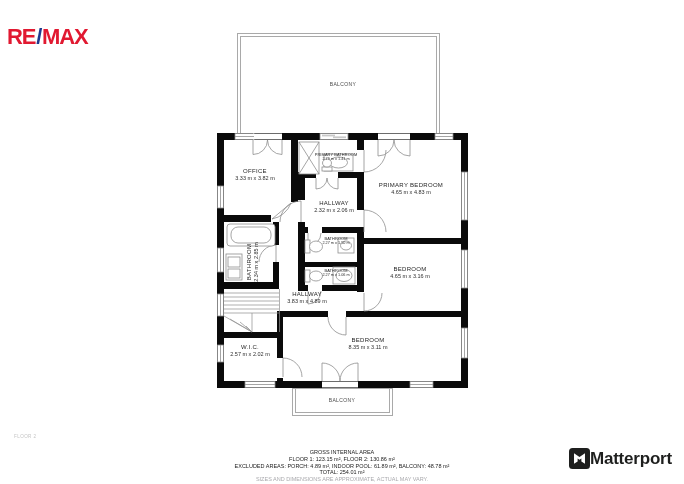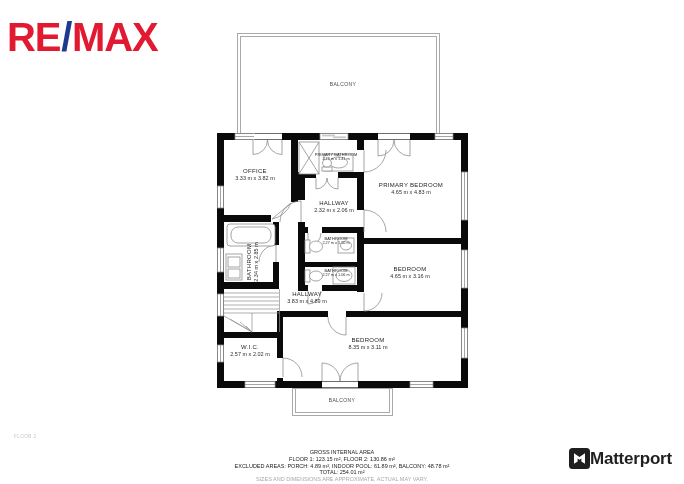--- a/index.html
+++ b/index.html
@@ -1,20 +1,20 @@
 <!DOCTYPE html>
 <html style="--remax-red: #e11931; --remax-blue: #1d3a8f; --mp-dark: #1e1f1e;"><head>
 <meta charset="utf-8">
 <style>
   html,body{margin:0;padding:0;background:#fff;}
   body{font-family:"Liberation Sans","DejaVu Sans",sans-serif;}
   #canvas{position:relative;width:684px;height:484px;background:#fff;overflow:hidden;}
 
   
-  .remax{position:absolute;left:7px;top:22px;font-weight:800;font-size:40px;
+  .remax{position:absolute;left:7px;top:22px;font-weight:800;font-size:22px;
          letter-spacing:-1.2px;white-space:nowrap;line-height:30px;}
   .remax .re,.remax .max{color:var(--remax-red,#e11931);}
   .remax .slash{color:var(--remax-blue,#1d3a8f);padding:0 1px;}
 
   
   svg.plan{position:absolute;left:0;top:0;}
 
   
   .rlabel{position:absolute;transform:translateX(-50%);text-align:center;
           white-space:nowrap;color:#1f1f1f;}

